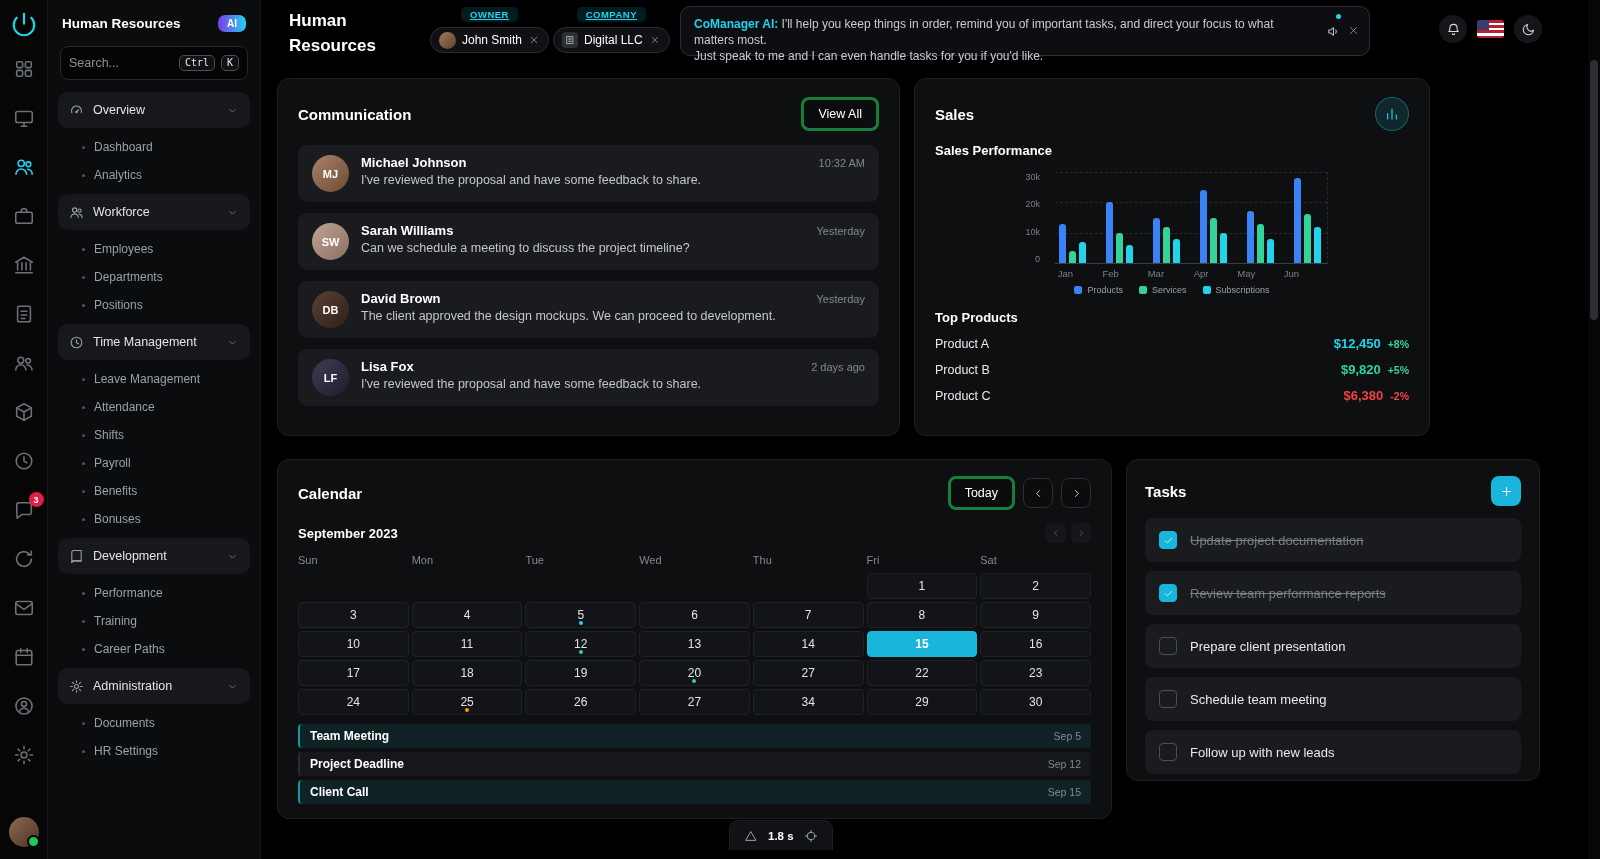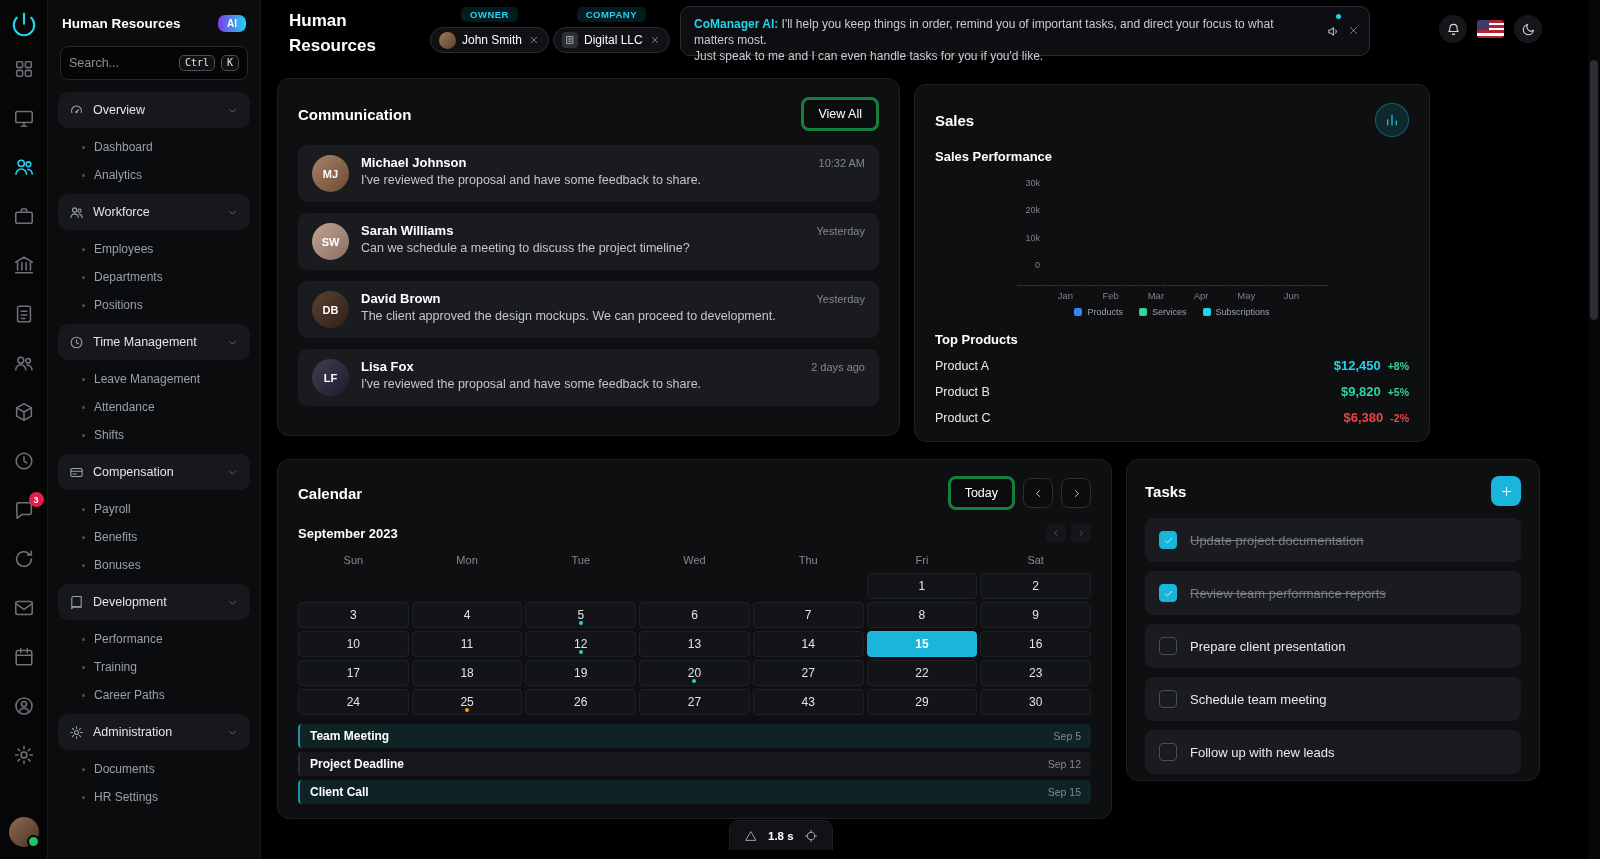--- a/index.html
+++ b/index.html
@@ -33,21 +33,21 @@
   .nav-child .dot { width:3px; height:3px; border-radius:50%; background:#50555c; }
   .nav-child-label { font-size:12px; color:#9aa0a8; }
 
   
   .main { position:fixed; left:261px; top:0; right:0; bottom:0; background:#000; }
   .main-header { position:relative; height:66px; }
   .page-title { position:absolute; left:28px; top:9px; width:120px; font-size:17px; font-weight:bold; color:#fff; line-height:1.45; }
   .chip-col { position:absolute; top:7px; display:flex; flex-direction:column; align-items:center; gap:5px; }
   .chip-col.owner { left:169px; }
   .chip-col.company { left:292px; }
-  .mini-badge { font-size:9.5px; font-weight:bold; letter-spacing:.5px; color:#22d3ee; background:rgba(34,211,238,.13); border-radius:5px; padding:2px 9px; }
+  .mini-badge { font-size:9.5px; font-weight:bold; letter-spacing:.5px; color:#22d3ee; background:rgba(34,211,238,.13); border-radius:5px; padding:2px 9px;text-decoration:underline; }
   .chip { display:flex; align-items:center; gap:6px; background:#101114; border:1px solid #2a2d32; border-radius:15px; height:26px; padding:0 8px; }
   .chip-avatar { width:17px; height:17px; border-radius:50%; background:linear-gradient(135deg,#a07c5d,#5d3f2a); }
   .chip-ic { width:16px; height:16px; border-radius:4px; background:#2c2f34; color:#cfd3d8; display:flex; align-items:center; justify-content:center; }
   .chip-ic svg { width:10px; height:10px; }
   .chip-name { font-size:12px; color:#fff; }
   .chip-x { width:12px; height:12px; color:#8b8f96; cursor:pointer; }
   .ai-box { position:absolute; left:419px; top:6px; width:690px; height:50px; background:#0d0e11; border:1px solid #2b2d31; border-radius:10px; padding:9px 64px 9px 13px; font-size:12px; line-height:1.35; color:#c9ccd1; }
   .ai-name { color:#22d3ee; font-weight:bold; }
   .ai-dot { position:absolute; right:28px; top:7px; width:5px; height:5px; border-radius:50%; background:#22d3ee; }
   .ai-speaker { position:absolute; right:28px; top:17px; width:15px; height:15px; color:#b6bac0; cursor:pointer; }
@@ -67,26 +67,26 @@
   .comm-card { left:16px; top:78px; width:623px; height:358px; }
   .messages { margin-top:14px; display:flex; flex-direction:column; gap:11px; }
   .msg { background:#191b1e; border-radius:9px; padding:10px 14px; display:flex; gap:12px; }
   .msg-avatar { width:37px; height:37px; border-radius:50%; flex:none; display:flex; align-items:center; justify-content:center; font-size:11px; font-weight:bold; color:#fff; }
   .msg-body { flex:1; min-width:0; }
   .msg-top { display:flex; justify-content:space-between; align-items:baseline; }
   .msg-name { font-size:13px; font-weight:bold; color:#fff; }
   .msg-time { font-size:11px; color:#84888f; }
   .msg-text { font-size:12.5px; color:#c3c6cb; margin-top:4px; }
 
-  .sales-card { left:653px; top:84px; width:516px; height:358px; }
+  .sales-card { left:653px; top:78px; width:516px; height:358px; }
   .chart-btn { width:34px; height:34px; border-radius:50%; background:rgba(34,211,238,.12); border:1px solid rgba(34,211,238,.35); color:#22d3ee; display:flex; align-items:center; justify-content:center; cursor:pointer; }
   .chart-btn svg { width:16px; height:16px; }
   .sales-sub { font-size:13px; font-weight:bold; color:#fff; margin-top:12px; }
   .chart-wrap { width:312px; margin:14px auto 0; }
-  .chart { display:flex; gap:15px;flex-direction:column; }
+  .chart { display:flex; gap:15px; }
   .y-labels { display:flex; flex-direction:column; justify-content:space-between; height:92px; font-size:9px; color:#7c8187; text-align:right; width:24px; }
   .plot { position:relative; flex:1; height:92px; border-bottom:1px solid #3b3e43; border-right:1px dashed #26292d; }
   .gridline { position:absolute; left:0; right:0; border-top:1px dashed #26292d; }
   .bar-groups { position:absolute; left:4px; right:6px; bottom:0; top:0; display:flex; justify-content:space-between; align-items:flex-end; }
   .bar-group { display:flex; align-items:flex-end; gap:3px; height:100%; }
   .bar { width:7px; border-radius:3px 3px 0 0; }
   .x-labels { display:flex; justify-content:space-between; margin:4px 23px 0 36px; }
   .x-label { font-size:9.5px; color:#7c8187; width:27px; text-align:center; }
   .legend { display:flex; justify-content:center; gap:16px; margin-top:7px; height:8px; overflow:hidden; }
   .legend-item { display:flex; align-items:center; gap:5px; font-size:9px; color:#9ca1a8; }
@@ -101,21 +101,21 @@
   .calendar-card { left:16px; top:459px; width:835px; height:360px; padding:16px 20px; }
   .cal-actions { display:flex; gap:8px; align-items:center; }
   .icon-btn { width:30px; height:30px; background:#0b0c0e; border:1px solid #2c2f34; border-radius:8px; color:#cfd3d8; display:flex; align-items:center; justify-content:center; cursor:pointer; }
   .icon-btn svg { width:13px; height:13px; }
   .month-row { display:flex; align-items:center; justify-content:space-between; margin-top:13px; }
   .month-label { font-size:13px; font-weight:bold; color:#fff; }
   .mini-nav { display:flex; gap:5px; }
   .mini-btn { width:20px; height:20px; background:#141619; border-radius:5px; color:#6d7178; display:flex; align-items:center; justify-content:center; cursor:pointer; }
   .mini-btn svg { width:10px; height:10px; }
   .day-headers { display:grid; grid-template-columns:repeat(7,1fr); gap:3px; margin-top:8px; }
-  .day-header { text-align:center; font-size:11px; color:#84888f; padding:3px 0; }
+  .day-header { font-size:11px; color:#84888f; padding:3px 0; }
   .day-grid { display:grid; grid-template-columns:repeat(7,1fr); gap:3px; margin-top:4px; }
   .day-cell { position:relative; height:26px; background:#121417; border:1px solid #1f2225; border-radius:4px; display:flex; align-items:center; justify-content:center; font-size:12px; color:#e2e4e8; cursor:pointer; }
   .day-cell.empty { visibility:hidden; }
   .day-cell.selected { background:#19b5da; border-color:#19b5da; color:#fff; font-weight:bold; }
   .day-dot { position:absolute; bottom:2px; left:50%; transform:translateX(-50%); width:4px; height:4px; border-radius:50%; }
   .events { margin-top:9px; display:flex; flex-direction:column; gap:4px; }
   .event { height:24px; display:flex; align-items:center; justify-content:space-between; padding:0 10px; border-radius:4px; background:#15171a; border-left:2px solid #2b2e33; }
   .event.highlight { background:rgba(34,211,238,.10); border-left:2px solid rgba(34,211,238,.65); }
   .event-name { font-size:12px; font-weight:bold; color:#fff; }
   .event-date { font-size:10.5px; color:#84888f; }
@@ -330,34 +330,20 @@
         <span class="dot"></span>
         <span class="nav-child-label">Leave Management</span>
       </div>
       <div class="nav-child">
         <span class="dot"></span>
         <span class="nav-child-label">Attendance</span>
       </div>
       <div class="nav-child">
         <span class="dot"></span>
         <span class="nav-child-label">Shifts</span>
-      </div>
-      <div class="nav-section">
-        <span class="nav-ic">
-          <svg viewBox="0 0 24 24" width="100%" height="100%" fill="none" stroke="currentColor" stroke-width="1.7" stroke-linecap="round" stroke-linejoin="round">
-            <rect x="3" y="5.5" width="18" height="13" rx="2"></rect>
-            <path d="M3 10h18M6.5 14.5h5"></path>
-          </svg>
-        </span>
-        <span class="nav-label">Compensation</span>
-        <span class="nav-chev">
-          <svg viewBox="0 0 24 24" width="100%" height="100%" fill="none" stroke="currentColor" stroke-width="1.7" stroke-linecap="round" stroke-linejoin="round">
-            <path d="M7 10l5 5 5-5"></path>
-          </svg>
-        </span>
       </div>
       <div class="nav-child">
         <span class="dot"></span>
         <span class="nav-child-label">Payroll</span>
       </div>
       <div class="nav-child">
         <span class="dot"></span>
         <span class="nav-child-label">Benefits</span>
       </div>
       <div class="nav-child">
@@ -704,21 +690,21 @@
         <div class="day-cell">18</div>
         <div class="day-cell">19</div>
         <div class="day-cell">20<span class="day-dot" style="background: rgb(52, 211, 153);"></span></div>
         <div class="day-cell">27</div>
         <div class="day-cell">22</div>
         <div class="day-cell">23</div>
         <div class="day-cell">24</div>
         <div class="day-cell">25<span class="day-dot" style="background: rgb(245, 158, 11);"></span></div>
         <div class="day-cell">26</div>
         <div class="day-cell">27</div>
-        <div class="day-cell">43</div>
+        <div class="day-cell">34</div>
         <div class="day-cell">29</div>
         <div class="day-cell">30</div>
       </div>
     <div class="events" id="events">
         <div class="event highlight">
           <span class="event-name">Team Meeting</span>
           <span class="event-date">Sep 5</span>
         </div>
         <div class="event">
           <span class="event-name">Project Deadline</span>

